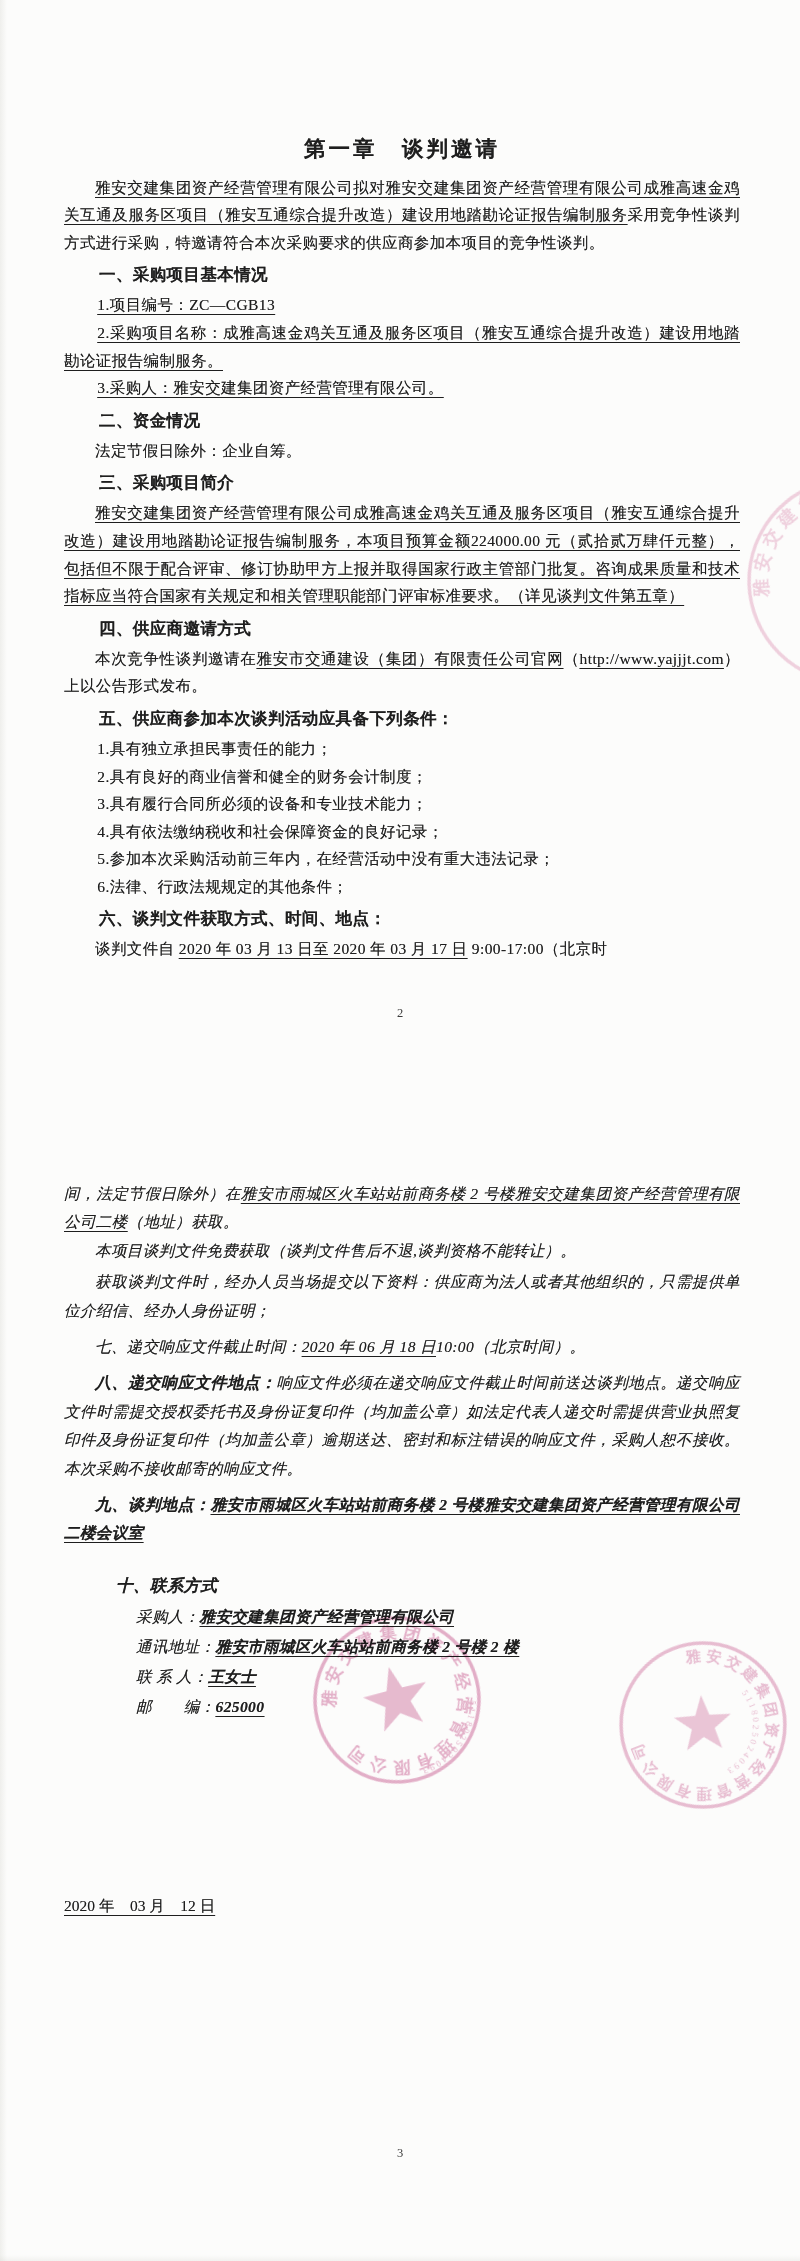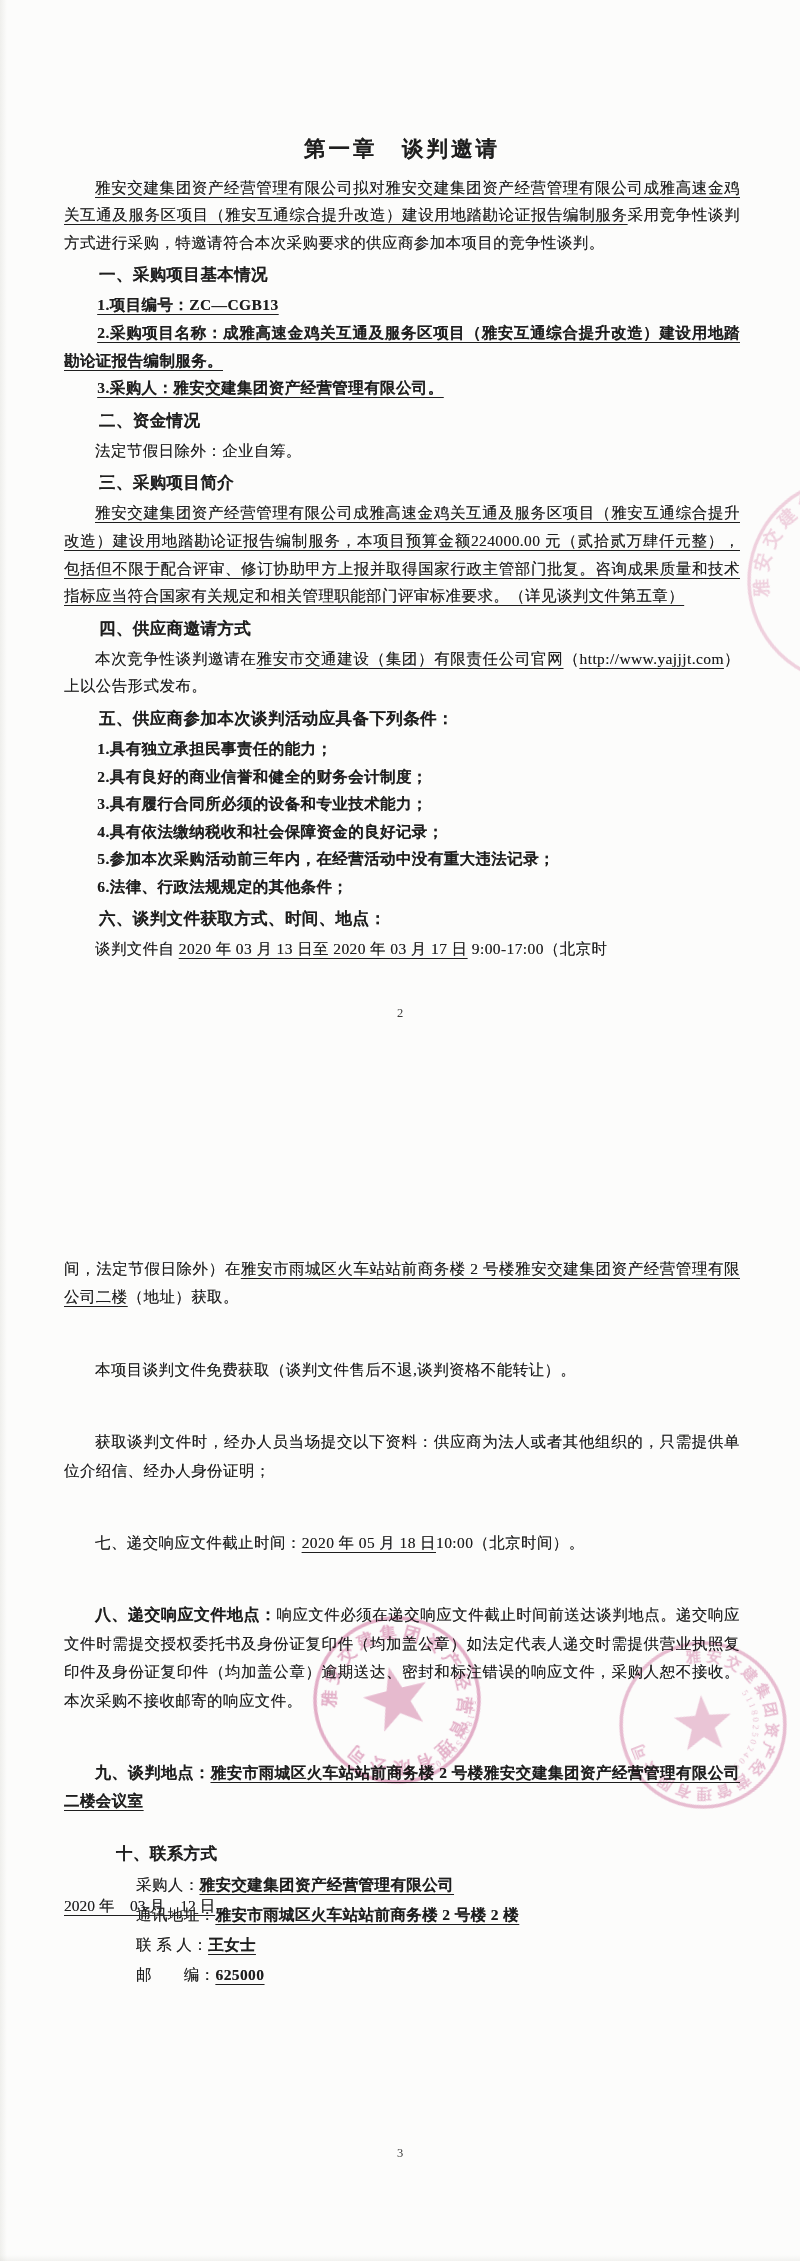--- a/index.html
+++ b/index.html
@@ -17,40 +17,40 @@
                linear-gradient(0deg, rgba(205,205,198,.22) 0, rgba(205,205,198,0) 6px),
                #fcfcfb;
   }
   .content {
     position:absolute; left:64px; width:676px;
     font-size:15.5px; line-height:27.6px;
     text-align:justify; letter-spacing:.4px;
     text-shadow:0 0 .5px rgba(20,20,20,.55);
   }
   .p1 { top:136px; }
-  .p2 { top:1255px; line-height:28.4px; }
+  .p2 { top:1180px; line-height:28.4px;font-style:italic; }
   .doc-title {
     font-size:21.5px; font-weight:700; text-align:center;
     letter-spacing:3px; margin-bottom:10px;
   }
   .heading {
     font-family:"Liberation Sans","DejaVu Sans",sans-serif;
     font-weight:700; font-size:16.5px; line-height:30px;
     padding-left:35px; margin:3px 0 2px;
   }
   .heading-10 { padding-left:52px; margin-top:22px; }
   .para { text-indent:2em; }
-  .item { text-indent:2.15em;font-weight:bold; }
+  .item { text-indent:2.15em; }
   .ul { text-decoration:underline; text-decoration-thickness:1px; text-underline-offset:4px; }
   .b  { font-weight:600; }
   .inline-h {
     font-family:"Liberation Sans","DejaVu Sans",sans-serif;
     font-weight:700; font-size:16px;
   }
-  .p2 .para { margin-bottom:3px;margin-top:44px; }
+  .p2 .para { margin-bottom:3px; }
   .mt { margin-top:8px; }
   .contact-row { padding-left:72px; line-height:30px; }
   .c-value { text-decoration:underline; text-decoration-thickness:1px; text-underline-offset:4px; font-weight:600; }
   .date-line {
     position:absolute; top:1896px; left:64px; width:600px;
     text-align:left; font-size:15.5px;
     text-shadow:0 0 .5px rgba(20,20,20,.5);
   }
   .pagenum {
     position:absolute; left:0; width:800px; text-align:center;
@@ -106,21 +106,21 @@
   </div>
 
   <div class="pagenum pn1">2</div>
 
   <div class="content p2">
     <p><span>间，法定节假日除外）在</span><span class="ul">雅安市雨城区火车站站前商务楼 2 号楼雅安交建集团资产经营管理有限公司二楼</span><span>（地址）获取。</span></p>
 
     <p class="para">本项目谈判文件免费获取（谈判文件售后不退,谈判资格不能转让）。</p>
     <p class="para">获取谈判文件时，经办人员当场提交以下资料：供应商为法人或者其他组织的，只需提供单位介绍信、经办人身份证明；</p>
 
-    <p class="para mt"><span>七、递交响应文件截止时间：</span><span class="ul">2020 年 05 月 18 日</span><span>10:00（北京时间）。</span></p>
+    <p class="para mt"><span>七、递交响应文件截止时间：</span><span class="ul">2020 年 06 月 18 日</span><span>10:00（北京时间）。</span></p>
 
     <p class="para mt"><span class="inline-h">八、递交响应文件地点：</span><span>响应文件必须在递交响应文件截止时间前送达谈判地点。递交响应文件时需提交授权委托书及身份证复印件（均加盖公章）如法定代表人递交时需提供营业执照复印件及身份证复印件（均加盖公章）逾期送达、密封和标注错误的响应文件，采购人恕不接收。本次采购不接收邮寄的响应文件。</span></p>
 
     <p class="para mt"><span class="inline-h">九、谈判地点：</span><span class="ul b">雅安市雨城区火车站站前商务楼 2 号楼雅安交建集团资产经营管理有限公司二楼会议室</span></p>
 
     <p class="heading heading-10">十、联系方式</p>
 
     <div class="contact-row"><span>采购人：</span><span class="c-value">雅安交建集团资产经营管理有限公司</span></div>
     <div class="contact-row"><span>通讯地址：</span><span class="c-value">雅安市雨城区火车站站前商务楼 2 号楼 2 楼</span></div>
     <div class="contact-row"><span>联 系 人：</span><span class="c-value">王女士</span></div>

